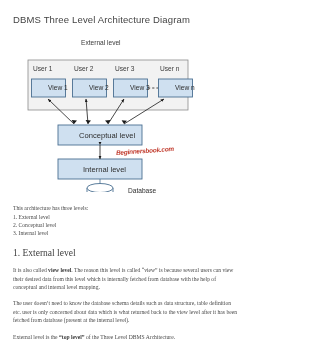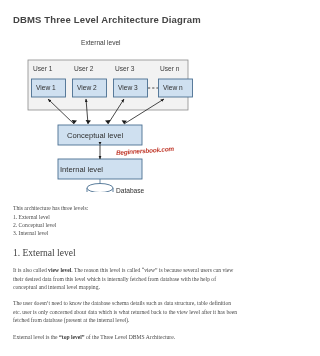--- a/index.html
+++ b/index.html
@@ -16,21 +16,21 @@
   }
   .page {
     position: relative;
     width: 252px;
     height: 356px;
     box-sizing: border-box;
     padding: 0 13px;
   }
   .doc-title {
     font-size: 9.5px;
-    font-weight: 700;
+    font-weight: 400;
     color: #444;
     letter-spacing: 0.15px;
     margin: 14px 0 12px 0;
     line-height: 1.2;
   }
 
   
   .diagram {
     position: relative;
     width: 226px;
@@ -58,33 +58,34 @@
   .user-l2 { left: 62px; top: 29px; }
   .user-l3 { left: 103px; top: 29px; }
   .user-l4 { left: 148px; top: 29px; }
 
   .box-text {
     position: absolute;
     font-size: 6.6px;
     color: #2e2e2e;
     white-space: nowrap;
     line-height: 1;
+    margin-left: 12px;
   }
   .vt1 { left: 24px; top: 48px; }
   .vt2 { left: 65px; top: 48px; }
   .vt3 { left: 106px; top: 48px; }
   .vt4 { left: 151px; top: 48px; }
 
   .conceptual-text {
     left: 55px;
     top: 95px;
     font-size: 7.6px;
   }
   .internal-text {
-    left: 48px;
+    left: 59px;
     top: 129px;
     font-size: 7.6px;
   }
   .database-text {
     left: 104px;
     top: 151px;
     font-size: 6.6px;
   }
   .watermark {
     position: absolute;

